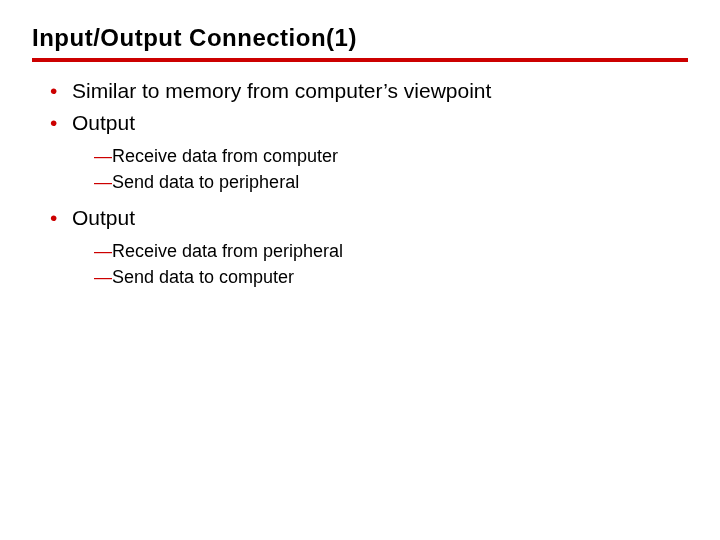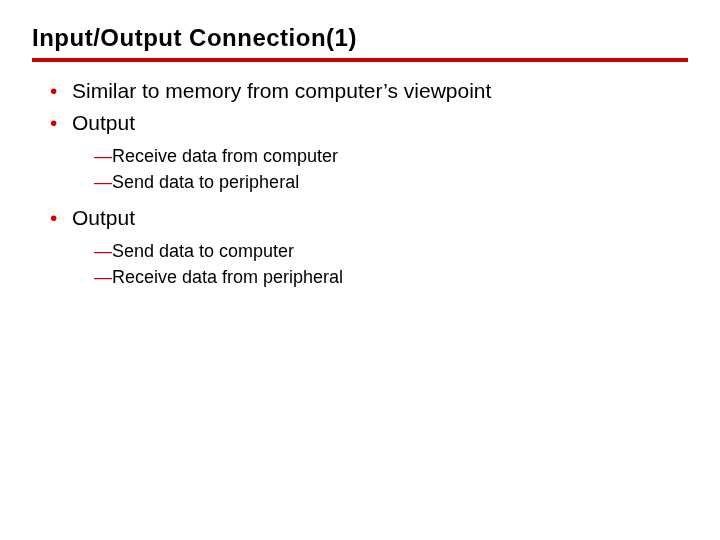--- a/index.html
+++ b/index.html
@@ -73,18 +73,18 @@
     <li>
       <span>Output</span>
       <ul class="level2">
         <li><span class="dash">—</span><span>Receive data from computer</span></li>
         <li><span class="dash">—</span><span>Send data to peripheral</span></li>
       </ul>
     </li>
     <li>
       <span>Output</span>
       <ul class="level2">
+        <li><span class="dash">—</span><span>Receive data from peripheral</span></li>
         <li><span class="dash">—</span><span>Send data to computer</span></li>
-        <li><span class="dash">—</span><span>Receive data from peripheral</span></li>
       </ul>
     </li>
   </ul>
 </div>
 
 </body></html>

